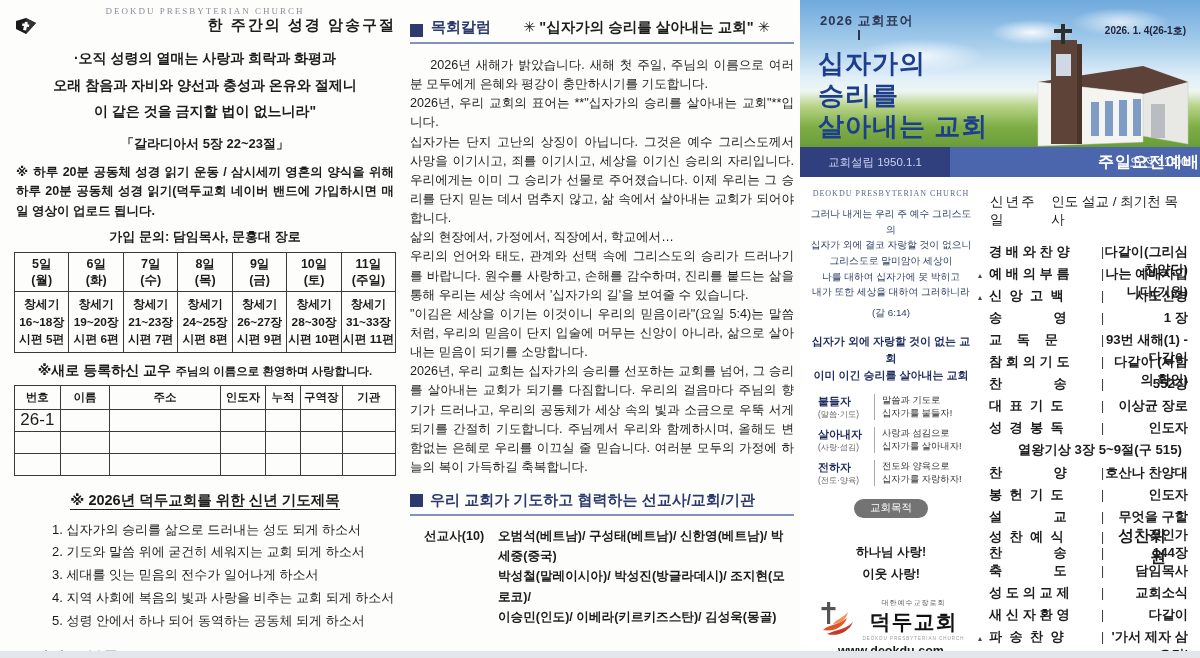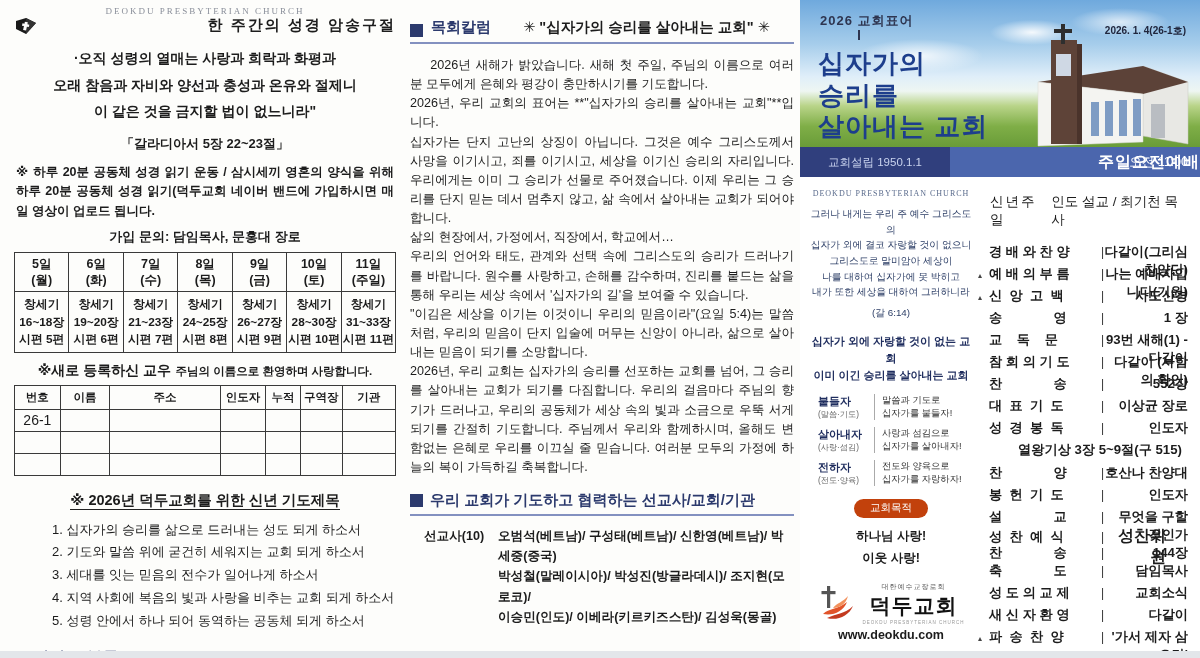--- a/index.html
+++ b/index.html
@@ -29,21 +29,21 @@
   .campaign { font-size:12.5px; font-weight:bold; line-height:1.55; margin:10px 2px 0; text-align:justify; }
   .join { text-align:center; font-weight:bold; font-size:13px; margin:7px 0 6px; }
   table.bt { width:100%; border-collapse:collapse; }
   table.bt td, table.bt th { border:1.6px solid #3a3a3a; text-align:center; vertical-align:middle; }
   .rt-day { font-size:12.5px; font-weight:bold; line-height:1.3; padding:3px 0; }
   .rt-read { font-size:11.8px; font-weight:bold; line-height:1.45; padding:4px 0; }
   .welcome { margin:8px 0 5px; text-align:center; }
   .welcome .big { font-size:14px; font-weight:bold; }
   .welcome .small { font-size:11.5px; font-weight:bold; }
   .member th { font-size:11.5px; font-weight:bold; height:24px; }
-  .member td { font-size:14px; height:22px; padding:0 3px; text-align:left; }
+  .member td { font-size:17px; height:22px; padding:0 3px; text-align:left; }
   .prayer-title { text-align:center; margin-top:15px; }
   .prayer-title span { font-size:14.5px; font-weight:bold; border-bottom:1.8px solid #222; padding-bottom:1px; }
   .prayer-list { margin:9px 0 0 38px; font-size:13px; line-height:1.75; font-weight:500; }
   .l-bottom { display:flex; margin-top:16px; gap:6px; }
   .servants { width:186px; }
   .mapbox { width:188px; height:186px; position:relative; }
   .mapbox svg { width:100%; height:100%; }
 
   
   .mid-headrow { display:flex; align-items:flex-end; gap:8px; border-bottom:2px solid #8391c0; padding-bottom:5px; }
@@ -80,21 +80,21 @@
   .r-side { width:166px; flex:0 0 auto; text-align:center; }
   .r-en { font-family:"Liberation Serif",serif; font-size:8px; letter-spacing:1px; color:#5a6b8c; margin:4px 0 8px; }
   .r-verse { font-size:9.8px; color:#2c3e66; line-height:1.6; }
   .r-verse .ref { margin-top:5px; }
   .r-slogan { font-size:11px; font-weight:bold; color:#1f2d5e; line-height:1.55; margin:12px 0 10px; }
   .motto-row { display:flex; text-align:left; margin:7px 0 0 10px; }
   .mk { width:56px; flex:0 0 auto; }
   .mk .k { font-size:11px; font-weight:bold; color:#1f2d5e; }
   .mk .s { font-size:8.2px; color:#666; }
   .mtext { border-left:1px solid #aaa; padding-left:7px; font-size:9.3px; color:#333; line-height:1.4; white-space:pre-line; }
-  .badge { display:inline-block; background:#c2410c; color:#fff; border-radius:10px; padding:2.5px 16px; font-size:10.5px; margin:13px 0 7px; }
+  .badge { display:inline-block; background:#737373; color:#fff; border-radius:10px; padding:2.5px 16px; font-size:10.5px; margin:13px 0 23px; }
   .purpose { font-size:12.5px; font-weight:bold; line-height:1.8; color:#1c1c1c; }
   .logo-row { display:flex; align-items:center; justify-content:center; gap:5px; margin:12px 0 2px; }
   .logo-mark { width:40px; height:38px; }
   .logo-txt .den { font-size:7px; color:#555; letter-spacing:1px; }
   .logo-txt .nm { font-size:21px; font-weight:bold; color:#111; letter-spacing:1px; }
   .logo-txt .cap { font-size:4.5px; color:#999; letter-spacing:1px; }
   .website { font-size:12.5px; font-weight:bold; margin-top:3px; }
   .pastor { font-size:10.5px; margin-top:12px; }
   .pastor b { font-size:13.5px; letter-spacing:2px; }
   .r-worship { flex:1; padding-left:4px; }

